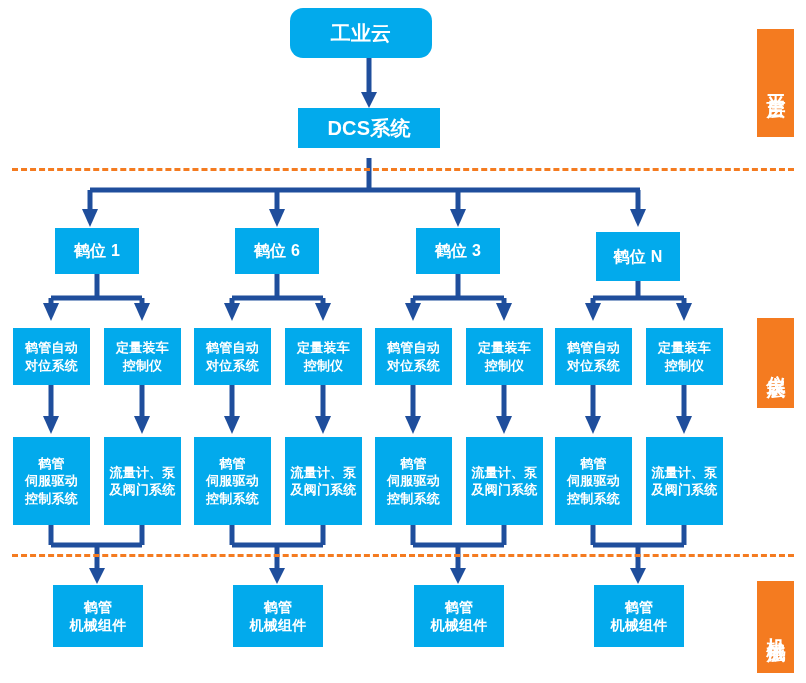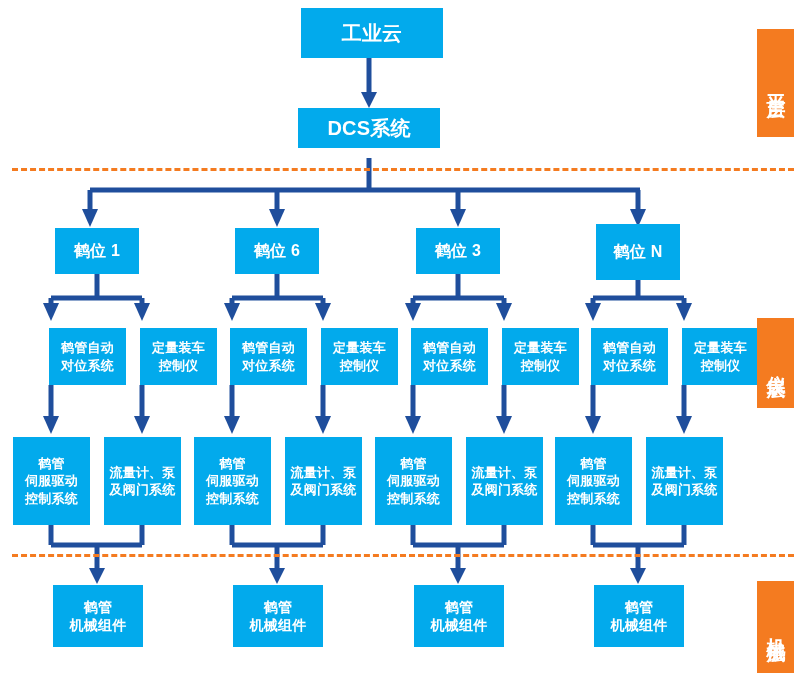--- a/index.html
+++ b/index.html
@@ -18,21 +18,21 @@
     align-items: center;
     justify-content: center;
     text-align: center;
     font-weight: bold;
     line-height: 1.32;
     letter-spacing: 0.2px;
     white-space: pre-line;
   }
   .node.top      { font-size: 20px; }
   .node.station  { font-size: 16px; }
-  .node.instr    { font-size: 13px; margin-left: 36px; }
+  .node.instr    { font-size: 13px; }
   .node.servo    { font-size: 13px; }
   .node.mech     { font-size: 14px; }
 
   .layer-tag {
     position: absolute;
     background: #F47B20;
     color: #ffffff;
     font-size: 19px;
     font-weight: bold;
     display: flex;
@@ -147,28 +147,28 @@
     <line x1="593" y1="525" x2="593" y2="545"></line>
     <line x1="684" y1="525" x2="684" y2="545"></line>
     <line x1="593" y1="545" x2="684" y2="545"></line>
     <line x1="638" y1="545" x2="638" y2="572"></line>
     <polygon points="630,568 646,568 638,584"></polygon>
   </svg>
 
   <div class="divider" style="left:12px; top:168px; width:782px;"></div>
   <div class="divider" style="left:12px; top:554px; width:782px;"></div>
 
-  <div class="node top" style="left:301px; top:8px; width:142px; height:50px;">工业云</div>
+  <div class="node top" style="left:290px; top:8px; width:142px; height:50px;border-radius:13px;">工业云</div>
 
   <div class="node top" style="left:298px; top:108px; width:142px; height:40px;">DCS系统</div>
 
   <div class="node station" style="left:55px; top:228px; width:84px; height:46px;">鹤位 1</div>
   <div class="node station" style="left:235px; top:228px; width:84px; height:46px;">鹤位 6</div>
   <div class="node station" style="left:416px; top:228px; width:84px; height:46px;text-align:right;">鹤位 3</div>
-  <div class="node station" style="left:596px; top:224px; width:84px; height:56px;text-align:center;">鹤位 N</div>
+  <div class="node station" style="left:596px; top:232px; width:84px; height:49px;text-align:center;">鹤位 N</div>
 
   <div class="node instr" style="left:13px; top:328px; width:77px; height:57px;">鹤管自动
 对位系统</div>
   <div class="node instr" style="left:104px; top:328px; width:77px; height:57px;">定量装车
 控制仪</div>
   <div class="node instr" style="left:194px; top:328px; width:77px; height:57px;">鹤管自动
 对位系统</div>
   <div class="node instr" style="left:285px; top:328px; width:77px; height:57px;">定量装车
 控制仪</div>
   <div class="node instr" style="left:375px; top:328px; width:77px; height:57px;">鹤管自动

